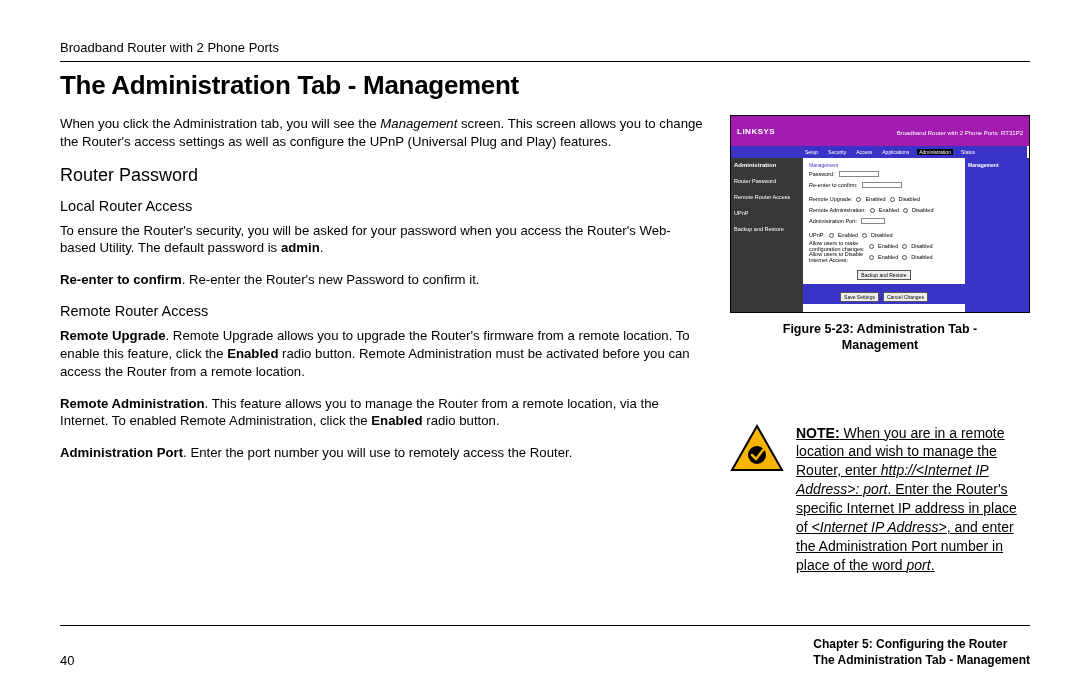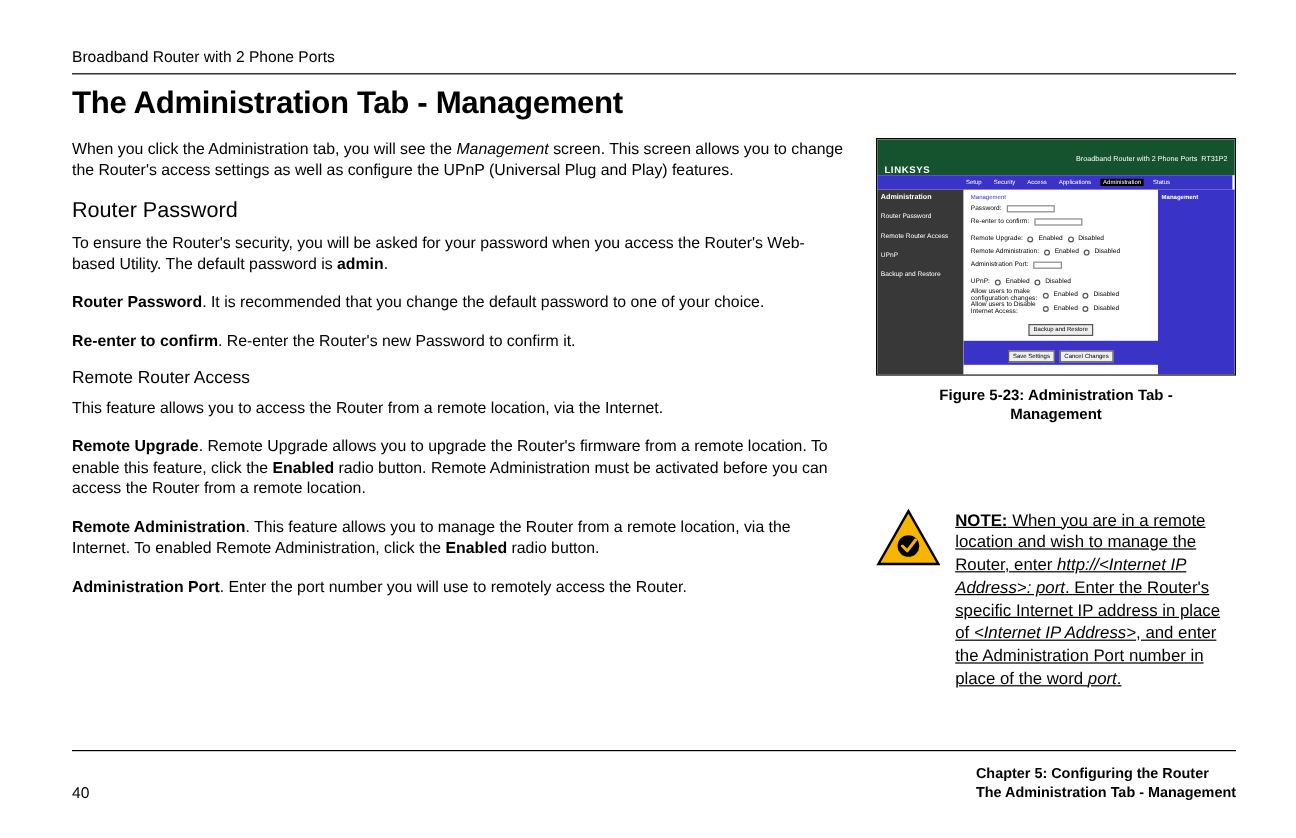--- a/index.html
+++ b/index.html
@@ -11,21 +11,21 @@
   .columns { display: flex; gap: 24px; }
   .left-col { flex: 1 1 640px; max-width: 650px; }
   .right-col { flex: 0 0 300px; }
   .body-text { font-size: 13.2px; line-height: 1.35; margin-bottom: 14px; }
   .section-h { font-size: 18px; font-weight: 400; margin: 14px 0 8px; }
   .sub-h { font-size: 14.5px; font-weight: 400; margin: 12px 0 8px; }
   strong { font-weight: 700; }
   em { font-style: italic; }
   
   .fig-box { border: 1px solid #000; width: 300px; height: 198px; background: #fff; position: relative; overflow: hidden; }
-  .fig-top { background: #14532d; height: 30px; display: flex; align-items: flex-end; padding-left: 6px; }
+  .fig-top { background: #a21caf; height: 30px; display: flex; align-items: center; padding-left: 6px; }
   .fig-logo { color: #fff; font-size: 8px; font-weight: 700; letter-spacing: 0.5px; }
   .fig-subbar { position:absolute; top:14px; right:6px; color:#fff; font-size:6px; }
   .fig-body { display: flex; height: calc(100% - 30px); }
   .fig-side { width: 72px; background: #383838; color: #fff; font-size: 5.5px; padding: 4px 3px; display:flex; flex-direction:column; gap:10px;}
   .fig-side .lbl { font-weight:700; font-size:6px; }
   .fig-main { flex: 1; background: #fff; padding: 4px 6px; font-size: 5.5px; }
   .fig-right { width: 64px; background: #3a33c7; color:#fff; font-size:5px; padding:4px 3px;}
   .fig-tabs { display:flex; gap:6px; padding-left:72px; position:absolute; top:30px; font-size:5px; color:#fff; background:#3a33c7; width:calc(100% - 2px); height:12px; align-items:center;}
   .fig-tabs span { padding:0 2px; }
   .fig-row { display:flex; align-items:center; gap:4px; margin-bottom:3px; height:8px;}
@@ -53,32 +53,29 @@
   <div class="rule"></div>
   <h1 class="main-heading">The Administration Tab - Management</h1>
 
   <div class="columns">
     <div class="left-col">
       <p class="body-text">
         <span>When you click the Administration tab, you will see the </span><em>Management</em><span> screen. This screen allows you to change the Router's access settings as well as configure the UPnP (Universal Plug and Play) features.</span>
       </p>
 
       <h2 class="section-h">Router Password</h2>
+      <h3 class="sub-h">Local Router Access</h3>
       <p class="body-text">
         <span>To ensure the Router's security, you will be asked for your password when you access the Router's Web-based Utility. The default password is </span><strong>admin</strong><span>.</span>
-      </p>
-      <p class="body-text">
-        <strong>Router Password</strong><span>. It is recommended that you change the default password to one of your choice.</span>
       </p>
       <p class="body-text">
         <strong>Re-enter to confirm</strong><span>. Re-enter the Router's new Password to confirm it.</span>
       </p>
 
       <h3 class="sub-h">Remote Router Access</h3>
-      <p class="body-text">This feature allows you to access the Router from a remote location, via the Internet.</p>
       <p class="body-text">
         <strong>Remote Upgrade</strong><span>. Remote Upgrade allows you to upgrade the Router's firmware from a remote location.  To enable this feature, click the </span><strong>Enabled</strong><span> radio button. Remote Administration must be activated before you can access the Router from a remote location.</span>
       </p>
       <p class="body-text">
         <strong>Remote Administration</strong><span>. This feature allows you to manage the Router from a remote location, via the Internet. To enabled Remote Administration, click the </span><strong>Enabled</strong><span> radio button.</span>
       </p>
       <p class="body-text">
         <strong>Administration Port</strong><span>. Enter the port number you will use to remotely access the Router.</span>
       </p>
     </div>

